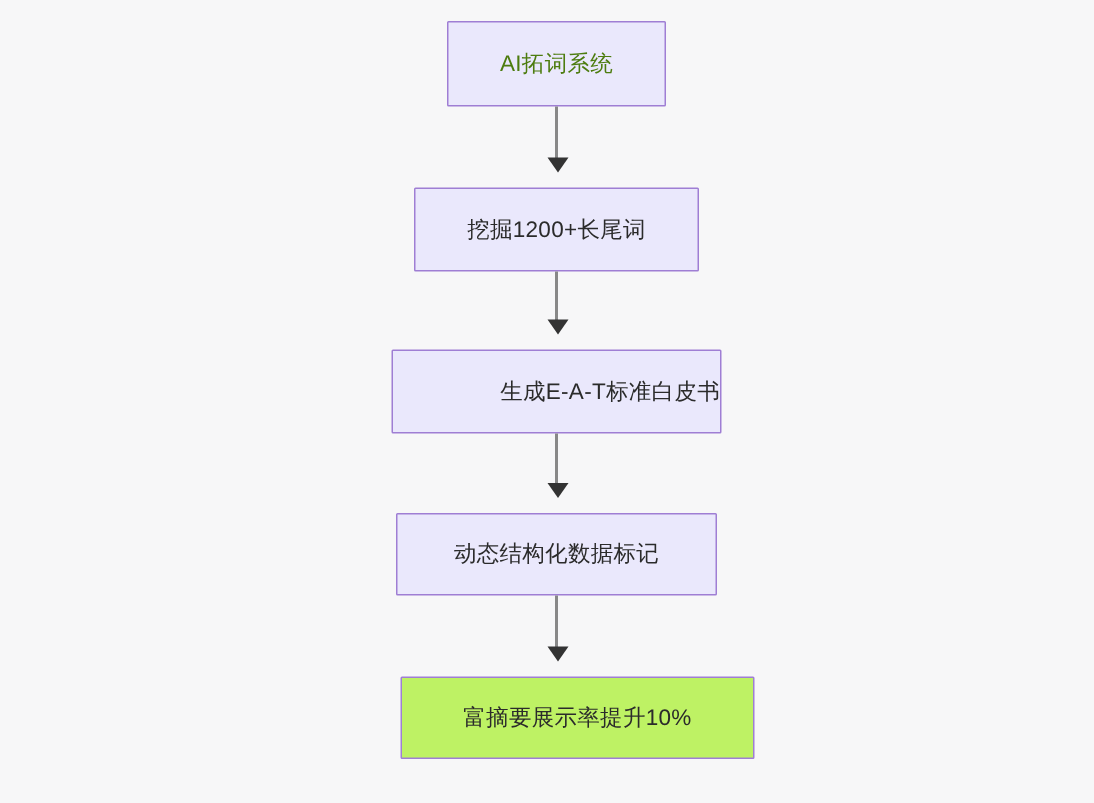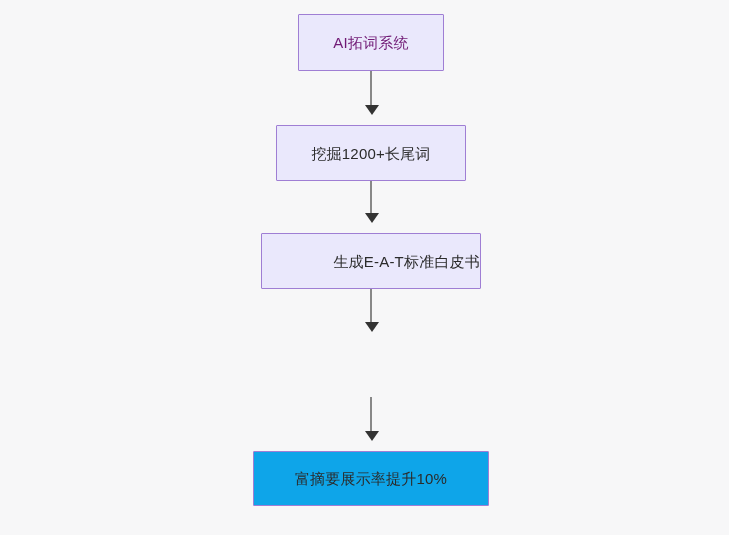--- a/index.html
+++ b/index.html
@@ -58,34 +58,37 @@
     border-left: 7px solid transparent;
     border-right: 7px solid transparent;
     border-top: 10px solid #333333;
   }
 </style>
 </head>
 <body style="background: rgb(247, 247, 248);">
 
 <div id="flowchart">
 
-  <div class="node" id="box-node-1" style="left: 298px; top: 14px; width: 146px; height: 57px; background: rgb(234, 232, 252); border-color: rgb(159, 126, 212); color: #701a75;">
+  <div class="node" id="box-node-1" style="left: 298px; top: 14px; width: 146px; height: 57px; background: rgb(234, 232, 252); border-color: rgb(159, 126, 212); color: #4d7c0f;">
     <span class="node-label">AI拓词系统</span>
   </div>
 
   <div class="node" id="box-node-2" style="left: 276px; top: 125px; width: 190px; height: 56px; background: rgb(234, 232, 252); border-color: rgb(159, 126, 212); color: rgb(43, 43, 43);">
     <span class="node-label">挖掘1200+长尾词</span>
   </div>
 
   <div class="node" id="box-node-3" style="left: 261px; top: 233px; width: 220px; height: 56px; background: rgb(234, 232, 252); border-color: rgb(159, 126, 212); color: rgb(43, 43, 43); justify-content: flex-end;">
     <span class="node-label">生成E-A-T标准白皮书</span>
   </div>
 
+  <div class="node" id="box-node-4" style="left: 264px; top: 342px; width: 214px; height: 55px; background: rgb(234, 232, 252); border-color: rgb(159, 126, 212); color: rgb(43, 43, 43);">
+    <span class="node-label">动态结构化数据标记</span>
+  </div>
 
-  <div class="node" id="box-node-5" style="left: 253px; top: 451px; width: 236px; height: 55px; background: #0ea5e9; border-color: rgb(159, 126, 212); color: rgb(43, 43, 43);">
+  <div class="node" id="box-node-5" style="left: 267px; top: 451px; width: 236px; height: 55px; background: #bef264; border-color: rgb(159, 126, 212); color: rgb(43, 43, 43);">
     <span class="node-label">富摘要展示率提升10%</span>
   </div>
 
   <div class="edge" id="edge-edge-1" style="left: 371px; top: 71px; height: 44px;">
     <div class="edge-line" style="height: 35px; margin-left: -1px; background: rgb(136, 136, 136);"></div>
     <div class="edge-arrow" style="top: 34px; border-top-color: rgb(51, 51, 51);"></div>
   </div>
 
   <div class="edge" id="edge-edge-2" style="left: 371px; top: 181px; height: 42px;">
     <div class="edge-line" style="height: 33px; margin-left: -1px; background: rgb(136, 136, 136);"></div>

